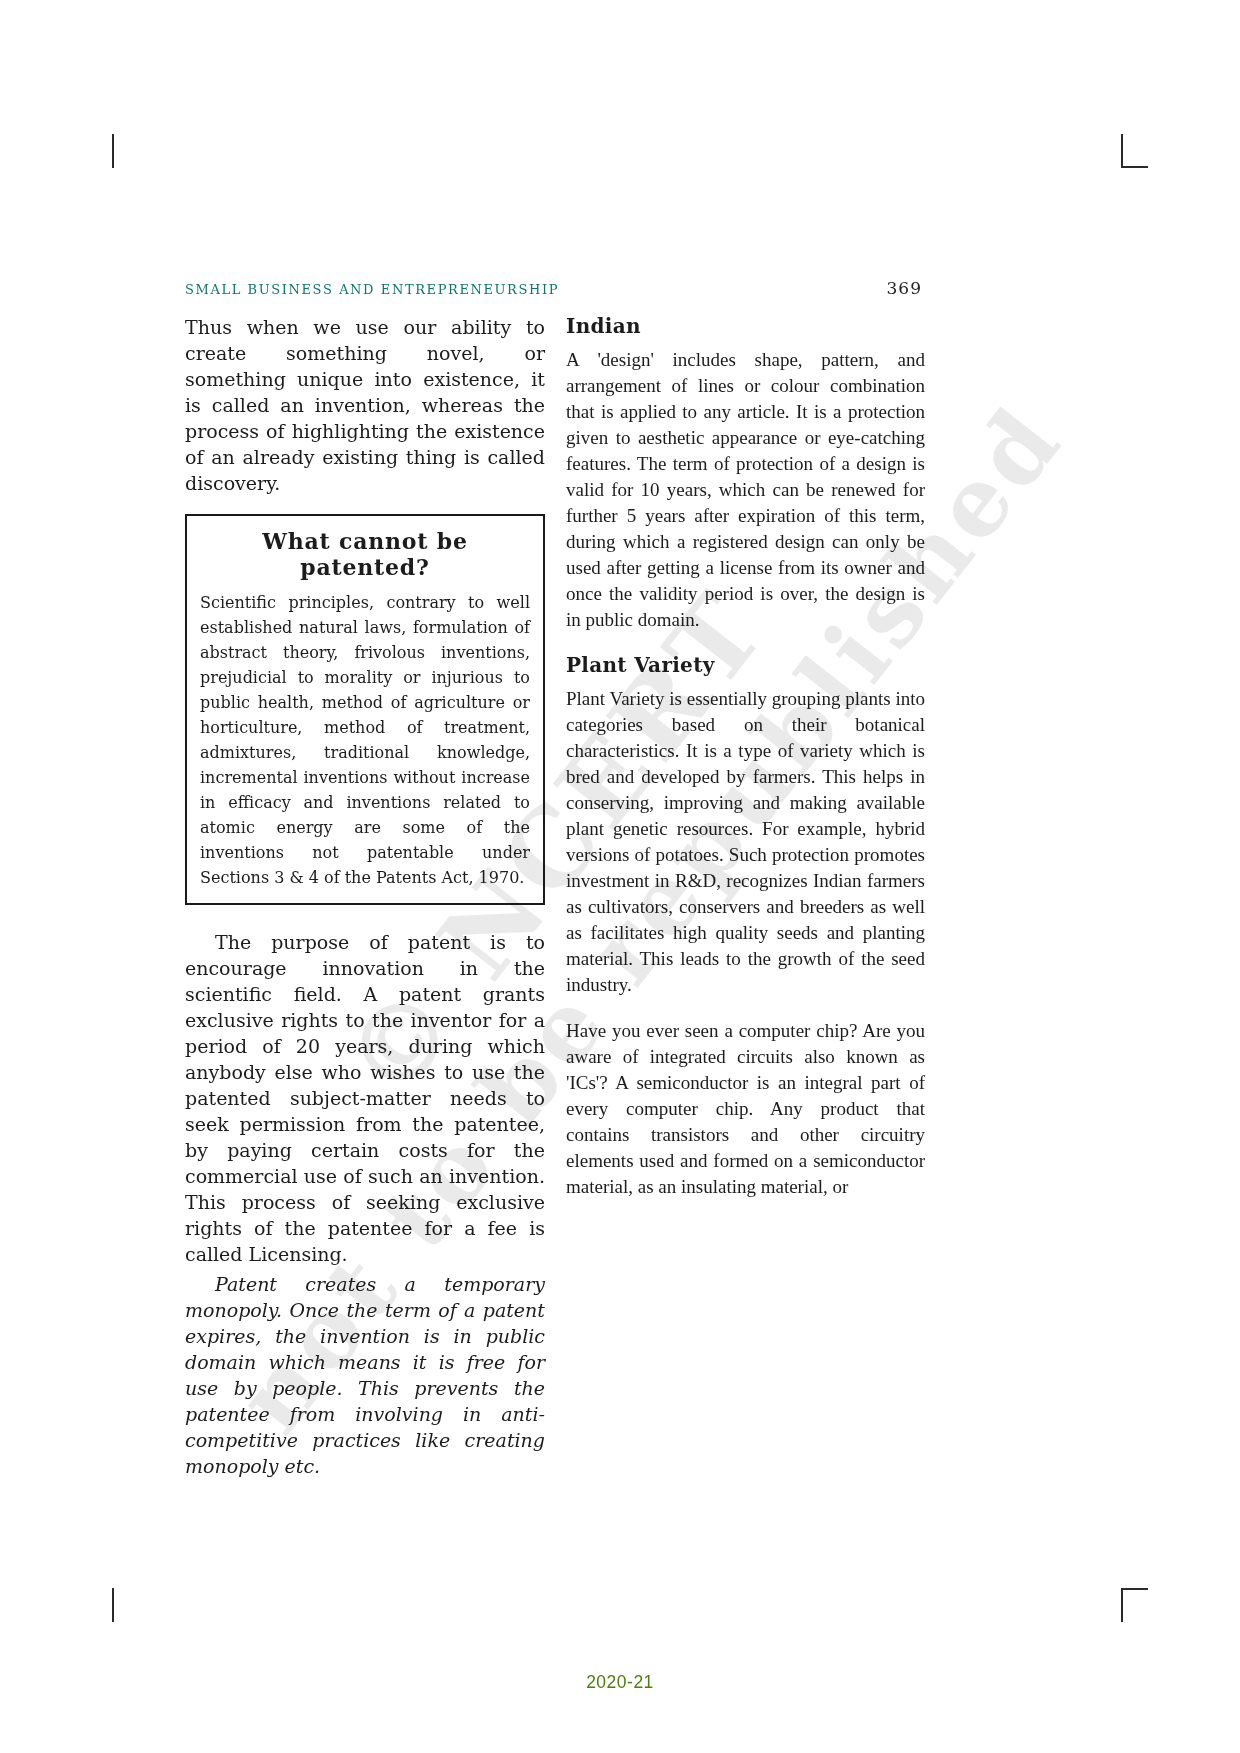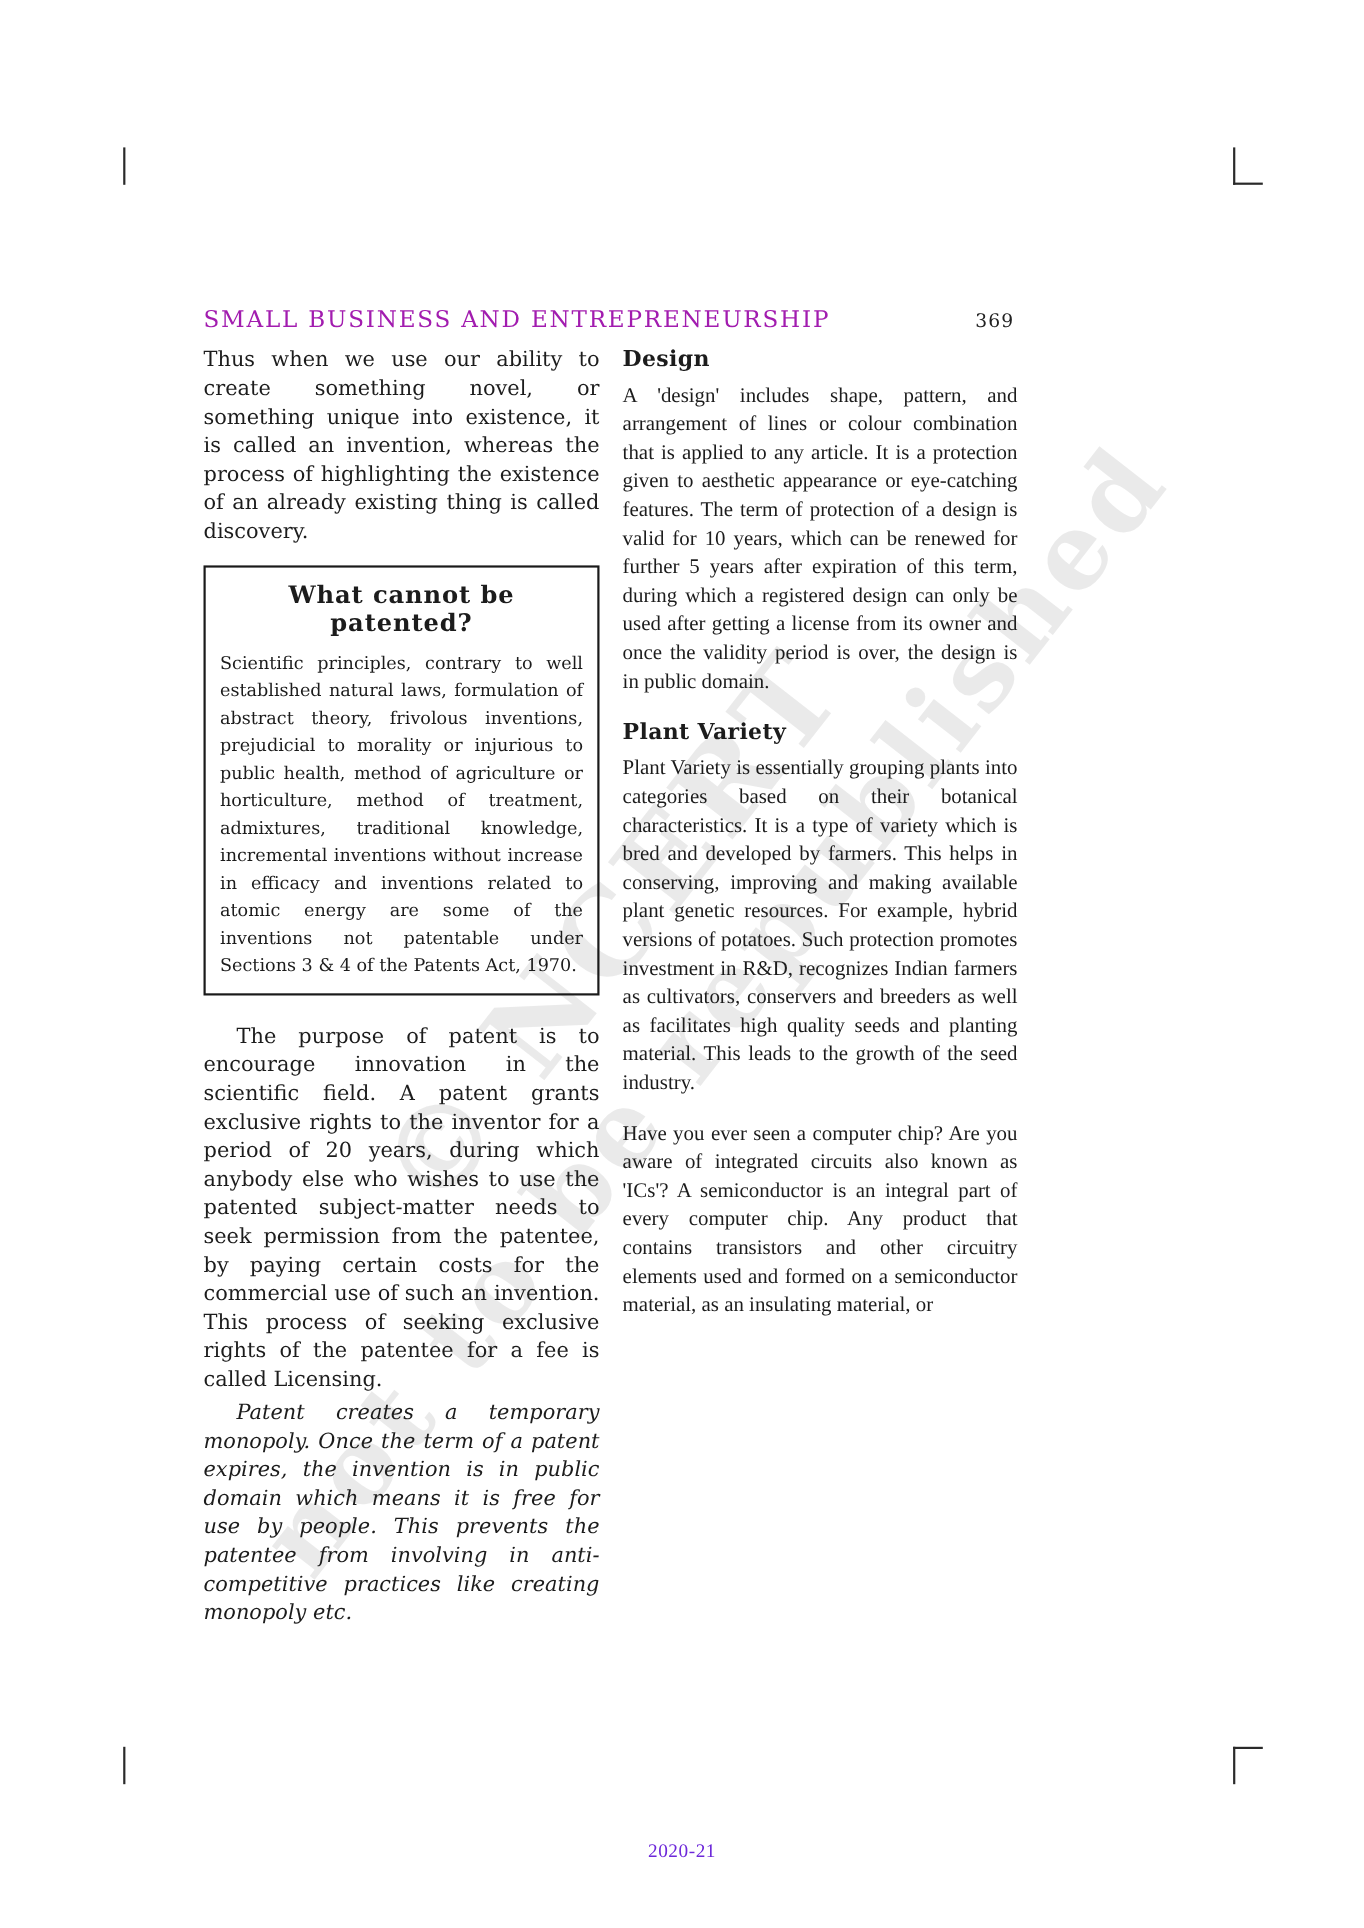--- a/index.html
+++ b/index.html
@@ -38,21 +38,21 @@
   .watermark .wm1{font-size:105px;line-height:1.2;}
   .watermark .wm2{font-size:95px;line-height:1.2;}
 
   
   .header{
     position:absolute;left:185px;top:278px;width:737px;
     display:flex;justify-content:space-between;align-items:baseline;
     z-index:2;
   }
   .running-title{
-    font-size:21px;letter-spacing:1.6px;color:#a21caf;
+    font-size:13px;letter-spacing:1.6px;color:#0f766e;
   }
   .page-number{font-size:17px;letter-spacing:1px;color:#222;}
 
   
   .col{position:absolute;top:314px;width:360px;text-align:justify;z-index:1;}
   .col-left{left:185px;}
   .col-right{left:566px;width:359px;}
   .para{
     margin:0 0 4px 0;
     font-size:19px;line-height:26px;
@@ -86,22 +86,22 @@
     text-align:left;
     letter-spacing:0.3px;
   }
   .section{margin:0 0 20px 0;}
   .section .para{margin:0;font-family:Liberation Serif, serif;}
 
   
   .footer{
     position:absolute;left:0;top:1672px;width:1240px;
     text-align:center;
-    font-family:Liberation Serif, serif;
-    font-size:17.5px;color:#6d28d9;letter-spacing:0.5px;
+    font-family:Liberation Sans, sans-serif;
+    font-size:17.5px;color:#4d7c0f;letter-spacing:0.5px;
     z-index:2;
   }
 </style>
 </head>
 <body>
 
 <div class="page">
 
   <div class="crop crop-tl-v"></div>
   <div class="crop crop-tr-v"></div>
@@ -127,21 +127,21 @@
       <div class="box-title">What cannot be patented?</div>
       <p class="box-body">Scientific principles, contrary to well established natural laws, formulation of abstract theory, frivolous inventions, prejudicial to morality or injurious to public health, method of agriculture or horticulture, method of treatment, admixtures, traditional knowledge, incremental inventions without increase in efficacy and inventions related to atomic energy are some of the inventions not patentable under Sections 3 &amp; 4 of the Patents Act, 1970.</p>
     </div>
 
     <p class="para indent">The purpose of patent is to encourage innovation in the scientific field. A patent grants exclusive rights to the inventor for a period of 20 years, during which anybody else who wishes to use the patented subject-matter needs to seek permission from the patentee, by paying certain costs for the commercial use of such an invention. This process of seeking exclusive rights of the patentee for a fee is called Licensing.</p>
     <p class="para indent spaced">Patent creates a temporary monopoly. Once the term of a patent expires, the invention is in public domain which means it is free for use by people. This prevents the patentee from involving in anti-competitive practices like creating monopoly etc.</p>
   </div>
 
   <div class="col col-right">
     <div class="section">
-      <h3 class="section-heading">Design</h3>
+      <h3 class="section-heading">Indian</h3>
       <p class="para">A 'design' includes shape, pattern, and arrangement of lines or colour combination that is applied to any article. It is a protection given to aesthetic appearance or eye-catching features. The term of protection of a design is valid for 10 years, which can be renewed for further 5 years after expiration of this term, during which a registered design can only be used after getting a license from its owner and once the validity period is over, the design is in public domain.</p>
     </div>
 
     <div class="section">
       <h3 class="section-heading">Plant Variety</h3>
       <p class="para">Plant Variety is essentially grouping plants into categories based on their botanical characteristics. It is a type of variety which is bred and developed by farmers. This helps in conserving, improving and making available plant genetic resources. For example, hybrid versions of potatoes. Such protection promotes investment in R&amp;D, recognizes Indian farmers as cultivators, conservers and breeders as well as facilitates high quality seeds and planting material. This leads to the growth of the seed industry.</p>
     </div>
 
     <div class="section">
       <p class="para">Have you ever seen a computer chip? Are you aware of integrated circuits also known as 'ICs'? A semiconductor is an integral part of every computer chip. Any product that contains transistors and other circuitry elements used and formed on a semiconductor material, as an insulating material, or</p>

